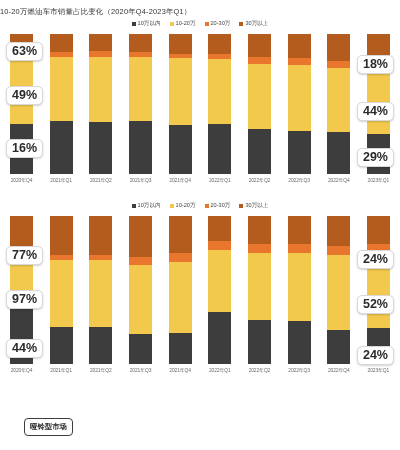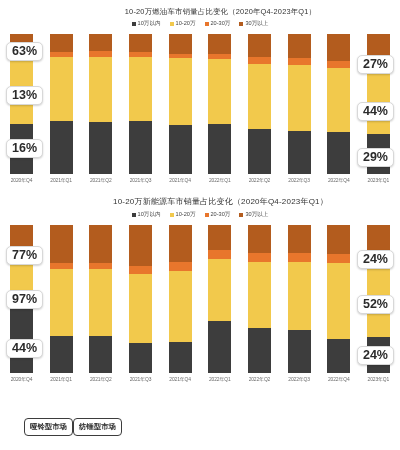--- a/index.html
+++ b/index.html
@@ -12,27 +12,26 @@
   }
   #page {
     position: relative;
     width: 400px; height: 450px;
     background: #ffffff;
   }
 
   
   .chart-block { position: absolute; left: 0; width: 400px; }
   .chart-title {
-    text-align: center;
+    text-align: left;
     font-size: 7.4px;
     color: #333333;
     letter-spacing: .2px;
     line-height: 1.1;
     white-space: nowrap;
-    padding-left: 41px;
   }
   .legend {
     display: flex;
     justify-content: center;
     align-items: center;
     gap: 9px;
     margin-top: 4px;
   }
   .legend-item { display: flex; align-items: center; gap: 2px; }
   .legend-swatch { width: 4px; height: 4px; display: inline-block; }
@@ -256,29 +255,28 @@
             <div class="seg s0" style="background: rgb(61, 61, 61); height: 40.6px;"></div>
             <div class="seg s1" style="background: rgb(242, 201, 76); height: 61.6px;"></div>
             <div class="seg s2" style="background: rgb(232, 118, 44); height: 4.2px;"></div>
             <div class="seg s3" style="background: rgb(179, 92, 30); height: 33.6px;"></div>
           </div>
           <div class="axis-label">2023年Q1</div>
         </div>
       </div>
 
     <div class="callout" style="left:6px; top:34px;">63%</div>
-    <div class="callout" style="left:6px; top:78px;">13%</div>
+    <div class="callout" style="left:6px; top:78px;">49%</div>
     <div class="callout" style="left:6px; top:131px;">16%</div>
-    <div class="callout" style="right:6px; top:47px;">27%</div>
+    <div class="callout" style="right:6px; top:47px;">18%</div>
     <div class="callout" style="right:6px; top:94px;">44%</div>
     <div class="callout" style="right:6px; top:140px;">29%</div>
   </div>
 
   <div class="chart-block" style="top:198px;">
-    <div class="chart-title" style="font-size:8px">10-20万新能源车市销量占比变化（2020年Q4-2023年Q1）</div>
 
     <div class="legend">
       <div class="legend-item">
         <span class="legend-swatch" style="background:#3d3d3d"></span>
         <span class="legend-label">10万以内</span>
       </div>
       <div class="legend-item">
         <span class="legend-swatch" style="background:#f2c94c"></span>
         <span class="legend-label">10-20万</span>
       </div>
@@ -388,16 +386,15 @@
     <div class="callout" style="left:6px; top:48px;">77%</div>
     <div class="callout" style="left:6px; top:92px;">97%</div>
     <div class="callout" style="left:6px; top:141px;">44%</div>
     <div class="callout" style="right:6px; top:52px;">24%</div>
     <div class="callout" style="right:6px; top:97px;">52%</div>
     <div class="callout" style="right:6px; top:148px;">24%</div>
   </div>
 
   <div class="footer">
     <div class="pill">哑铃型市场</div>
-    <div class="pill">纺锤型市场</div>
   </div>
 
 </div>
 
 </body></html>

